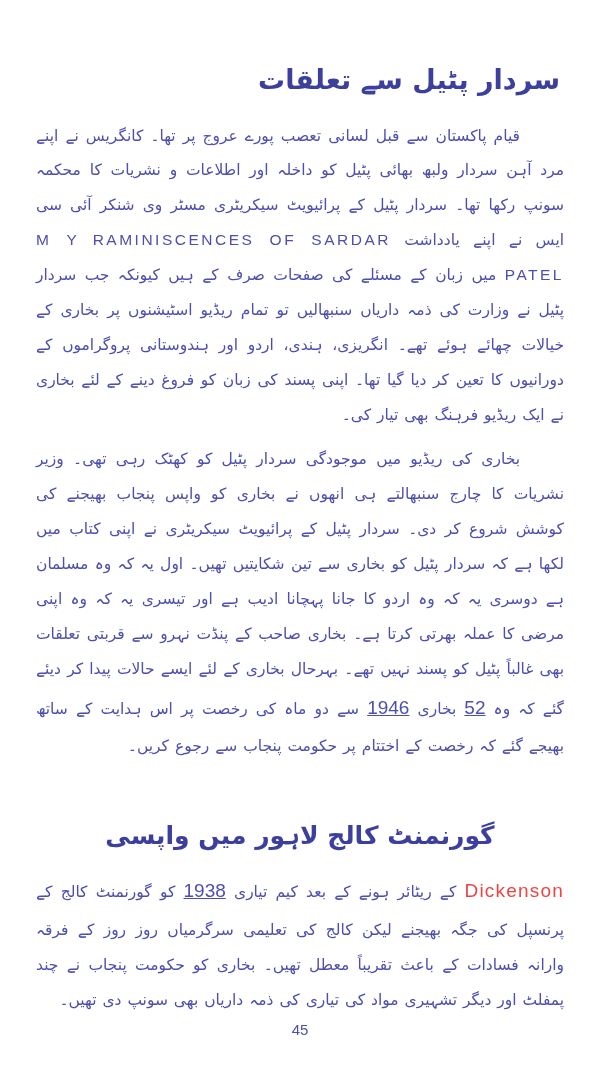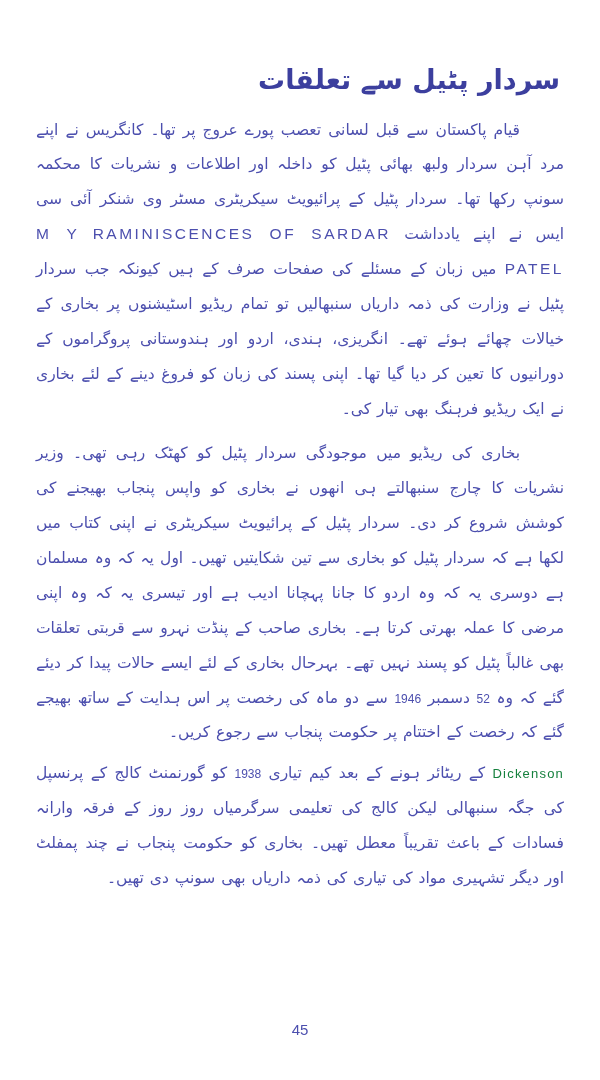--- a/index.html
+++ b/index.html
@@ -55,49 +55,50 @@
   .para.indent {
     text-indent: 44px;
   }
   .para.second {
     margin-top: 10px;
   }
   .latin {
     direction: ltr;
     unicode-bidi: embed;
     font-family: "Liberation Sans", sans-serif;
-    font-size: 13px;
+    font-size: 19px;
     letter-spacing: 1.2px;
-    color: #15803d;
+    color: #ef4444;
   }
   .latin-wide {
     direction: ltr;
     unicode-bidi: embed;
     font-family: "Liberation Sans", sans-serif;
     font-size: 15.5px;
     letter-spacing: 2.5px;
     color: #4c4fae;
   }
   .num {
     direction: ltr;
     unicode-bidi: embed;
     font-family: "Liberation Sans", sans-serif;
-    font-size: 12px;
+    font-size: 19px;
+    text-decoration: underline;
   }
   .page-number {
     position: absolute;
     bottom: 42px;
     left: 0;
     width: 100%;
     text-align: center;
     font-family: "Liberation Sans", sans-serif;
     font-size: 15px;
     color: #4c4fae;
   }
-  .body-block { margin-top: 12px; }
+  .body-block { margin-top: 18px; }
   .section-2-body { margin-top: 2px; }
 </style>
 </head>
 <body>
 
 <div class="page">
 
   <h1 class="heading">سردار پٹیل سے تعلقات</h1>
 
   <div class="body-block">
@@ -105,32 +106,33 @@
     <p class="para indent">
       <span>قیام پاکستان سے قبل لسانی تعصب پورے عروج پر تھا۔ کانگریس نے اپنے مرد آہن سردار ولبھ بھائی پٹیل کو داخلہ اور اطلاعات و نشریات کا محکمہ سونپ رکھا تھا۔ سردار پٹیل کے پرائیویٹ سیکریٹری مسٹر وی شنکر آئی سی ایس نے اپنے یادداشت</span>
       <span class="latin-wide">M Y</span>
       <span class="latin-wide">RAMINISCENCES OF SARDAR PATEL</span>
       <span>میں زبان کے مسئلے کی صفحات صرف کے ہیں کیونکہ جب سردار پٹیل نے وزارت کی ذمہ داریاں سنبھالیں تو تمام ریڈیو اسٹیشنوں پر بخاری کے خیالات چھائے ہوئے تھے۔ انگریزی، ہندی، اردو اور ہندوستانی پروگراموں کے دورانیوں کا تعین کر دیا گیا تھا۔ اپنی پسند کی زبان کو فروغ دینے کے لئے بخاری نے ایک ریڈیو فرہنگ بھی تیار کی۔</span>
     </p>
 
     <p class="para indent second">
       <span>بخاری کی ریڈیو میں موجودگی سردار پٹیل کو کھٹک رہی تھی۔ وزیر نشریات کا چارج سنبھالتے ہی انھوں نے بخاری کو واپس پنجاب بھیجنے کی کوشش شروع کر دی۔ سردار پٹیل کے پرائیویٹ سیکریٹری نے اپنی کتاب میں لکھا ہے کہ سردار پٹیل کو بخاری سے تین شکایتیں تھیں۔ اول یہ کہ وہ مسلمان ہے دوسری یہ کہ وہ اردو کا جانا پہچانا ادیب ہے اور تیسری یہ کہ وہ اپنی مرضی کا عملہ بھرتی کرتا ہے۔ بخاری صاحب کے پنڈت نہرو سے قربتی تعلقات بھی غالباً پٹیل کو پسند نہیں تھے۔ بہرحال بخاری کے لئے ایسے حالات پیدا کر دیئے گئے کہ وہ</span>
       <span class="num">52</span>
-      <span>دسمبر</span>
+      <span>بخاری</span>
       <span class="num">1946</span>
       <span>سے دو ماہ کی رخصت پر اس ہدایت کے ساتھ بھیجے گئے کہ رخصت کے اختتام پر حکومت پنجاب سے رجوع کریں۔</span>
     </p>
 
   </div>
 
+  <h2 class="heading-2">گورنمنٹ کالج لاہور میں واپسی</h2>
 
   <div class="section-2-body">
     <p class="para">
       <span class="latin">Dickenson</span>
       <span>کے ریٹائر ہونے کے بعد کیم تیاری</span>
       <span class="num">1938</span>
-      <span>کو گورنمنٹ کالج کے پرنسپل کی جگہ سنبھالی لیکن کالج کی تعلیمی سرگرمیاں روز روز کے فرقہ وارانہ فسادات کے باعث تقریباً معطل تھیں۔ بخاری کو حکومت پنجاب نے چند پمفلٹ اور دیگر تشہیری مواد کی تیاری کی ذمہ داریاں بھی سونپ دی تھیں۔</span>
+      <span>کو گورنمنٹ کالج کے پرنسپل کی جگہ بھیجنے لیکن کالج کی تعلیمی سرگرمیاں روز روز کے فرقہ وارانہ فسادات کے باعث تقریباً معطل تھیں۔ بخاری کو حکومت پنجاب نے چند پمفلٹ اور دیگر تشہیری مواد کی تیاری کی ذمہ داریاں بھی سونپ دی تھیں۔</span>
     </p>
   </div>
 
   <div class="page-number">45</div>
 
 </div>
 
 </body></html>

